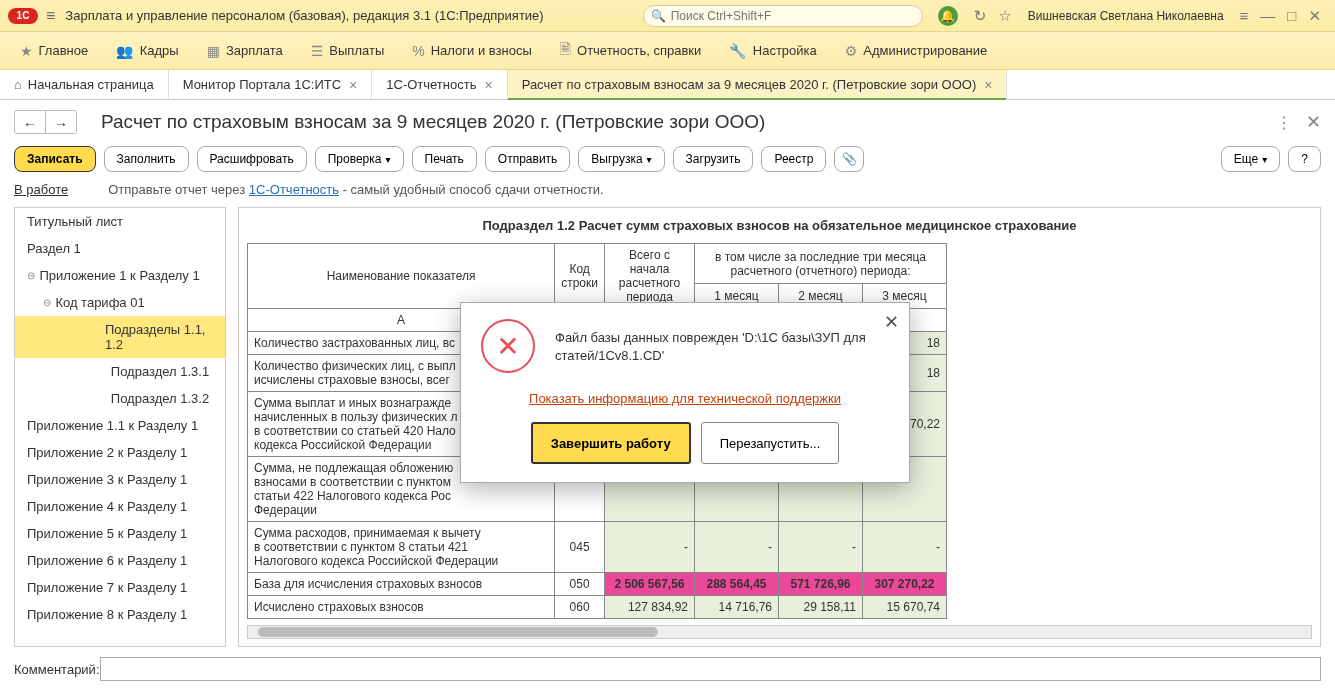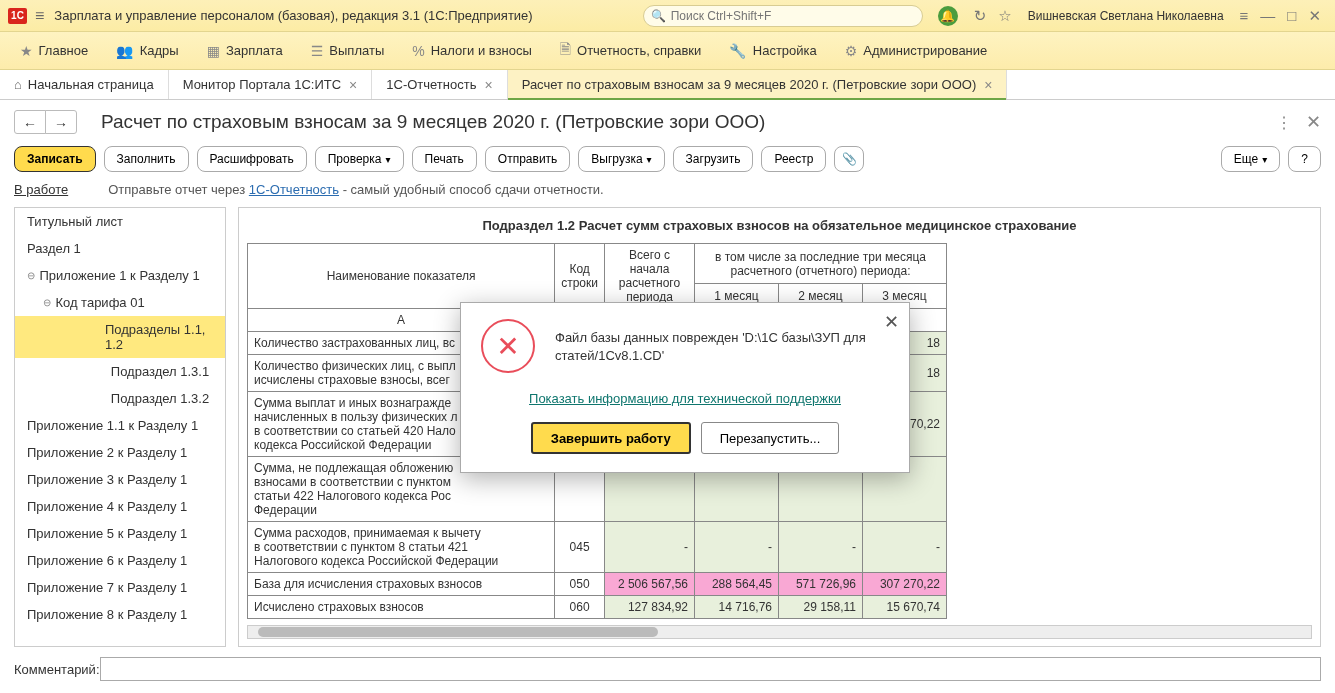--- a/index.html
+++ b/index.html
@@ -1,19 +1,19 @@
 <!DOCTYPE html>
 <html><head>
 <meta charset="utf-8">
 <style>
 * { box-sizing: border-box; margin: 0; padding: 0; font-family: Arial, sans-serif; }
 body { background: #fff; font-size: 12px; color: #333; overflow: hidden; width: 1335px; height: 693px; position: relative; }
 
 .titlebar { height: 32px; background: linear-gradient(#fdf0b8, #fceca5); display: flex; align-items: center; padding: 0 8px; border-bottom: 1px solid #e3d58f; }
-.logo { width: 19px; height: 16px; background: #d9251c; color: #fff; font-weight: bold; font-size: 10px; text-align: center; line-height: 16px; border-radius: 2px; margin-right: 8px; }
+.logo { width: 30px; height: 16px; background: #d9251c; color: #fff; font-weight: bold; font-size: 10px; text-align: center; line-height: 16px; border-radius: 8px; margin-right: 8px; }
 .burger { font-size: 16px; color: #666; margin-right: 10px; cursor: pointer; }
 .title-text { flex: 1; font-size: 13px; color: #333; }
 .search-box { width: 280px; height: 22px; background: #fffce9; border: 1px solid #d8cc93; border-radius: 11px; display: flex; align-items: center; padding: 0 8px; margin-right: 15px; }
 .search-box span.icon { color: #999; margin-right: 4px; }
 .search-box input { border: none; background: transparent; width: 100%; font-size: 12px; outline: none; color: #999; }
 .bell { width: 20px; height: 20px; background: #4a9c3e; border-radius: 50%; display: flex; align-items: center; justify-content: center; color: #fff; margin-right: 10px; }
 .title-icon { color: #777; margin: 0 6px; font-size: 15px; cursor: pointer; }
 .user-name { margin: 0 10px; font-size: 12px; }
 
 .menubar { height: 38px; background: linear-gradient(#fef3c1, #fdecab); display: flex; align-items: center; padding: 0 6px; border-bottom: 1px solid #e3d58f; }
@@ -56,38 +56,38 @@
 .tree-item.l4 { padding-left: 90px; justify-content: center; }
 .tree-item.sel { background: #ffe97f; }
 .tree-item .exp { margin-right: 4px; color: #888; font-size: 10px; }
 
 .content { flex: 1; border: 1px solid #ccc; overflow: auto; position: relative; }
 .section-title { text-align: center; font-weight: bold; padding: 10px; font-size: 13px; }
 table.rpt { border-collapse: collapse; width: 700px; margin: 0 8px; font-size: 12px; }
 table.rpt th, table.rpt td { border: 1px solid #888; padding: 4px 6px; }
 table.rpt th { font-weight: normal; text-align: center; }
 table.rpt td.num { text-align: right; background: #e8f0dc; }
-table.rpt td.numb { text-align: right; background: #f9a8d4; font-weight: normal; }
+table.rpt td.numb { text-align: center; background: #ec4899; font-weight: bold; }
 table.rpt td.code { text-align: center; }
 .hscroll { height: 14px; background: #eee; margin: 6px 8px; border: 1px solid #ccc; position: relative; }
 .hscroll-thumb { position: absolute; left: 10px; top: 1px; height: 10px; width: 400px; background: #bbb; border-radius: 5px; }
 
 .comment-row { display: flex; align-items: center; padding: 10px 14px; }
 .comment-row label { margin-right: 0; font-size: 13px; }
 .comment-row input { flex: 1; height: 24px; border: 1px solid #aaa; padding: 0 6px; }
 
 .dialog { position: absolute; left: 460px; top: 302px; width: 450px; background: #fff; border: 1px solid #aaa; box-shadow: 0 6px 24px rgba(0,0,0,0.3); padding: 16px 20px 18px; z-index: 100; }
 .dialog .dclose { position: absolute; top: 8px; right: 10px; font-size: 18px; color: #555; cursor: pointer; }
 .dialog-body { display: flex; align-items: flex-start; margin-bottom: 18px; }
 .err-icon { width: 54px; height: 54px; border: 2px solid #e94d5a; border-radius: 50%; display: flex; align-items: center; justify-content: center; color: #e94d5a; font-size: 28px; margin-right: 20px; flex-shrink: 0; }
 .dialog-msg { font-size: 13px; line-height: 1.4; padding-top: 10px; }
 .dialog-link { text-align: center; margin-bottom: 16px; }
-.dialog-link a { color: #0f766e; font-size: 13px; }
+.dialog-link a { color: #c2410c; font-size: 13px; }
 .dialog-btns { display: flex; justify-content: center; gap: 10px; }
-.dbtn { height: 32px; padding: 0 18px; border: 1px solid #888; background: #fff; border-radius: 3px; font-size: 13px; cursor: pointer; }
+.dbtn { height: 42px; padding: 0 18px; border: 1px solid #888; background: #fff; border-radius: 3px; font-size: 13px; cursor: pointer; }
 .dbtn.primary { background: #ffdb4d; border: 2px solid #333; font-weight: bold; }
 </style>
 </head>
 <body>
 
 <div class="titlebar">
   <div class="logo">1C</div>
   <span class="burger">≡</span>
   <span class="title-text">Зарплата и управление персоналом (базовая), редакция 3.1  (1С:Предприятие)</span>
   <div class="search-box">

